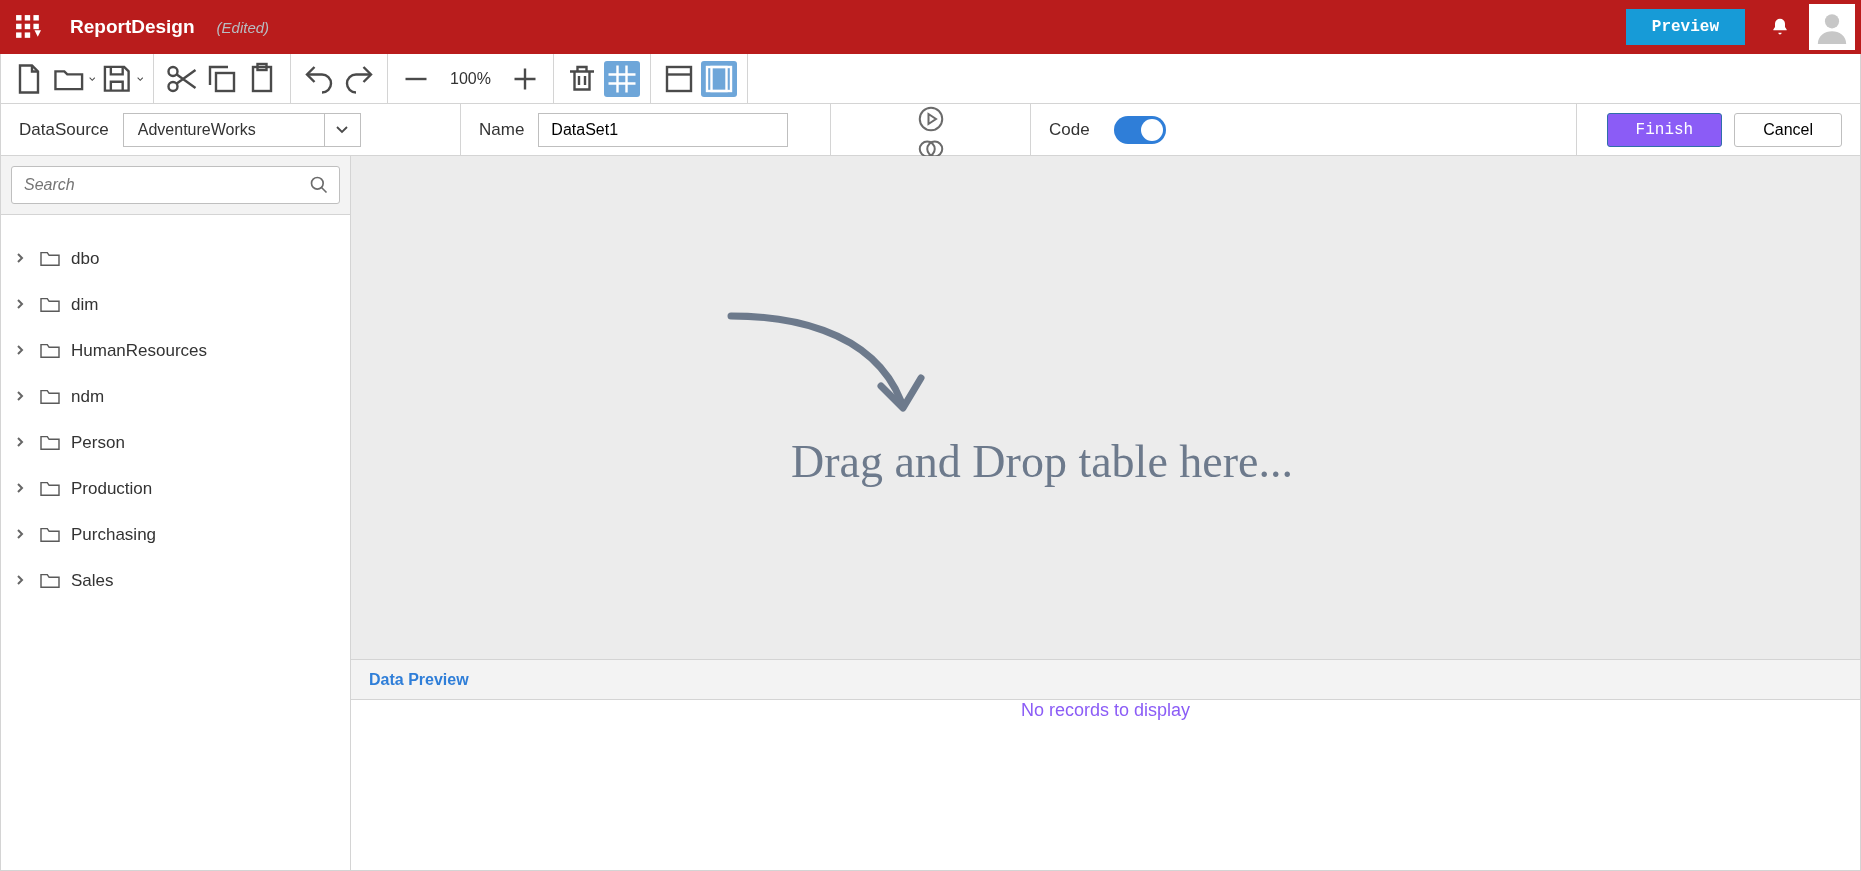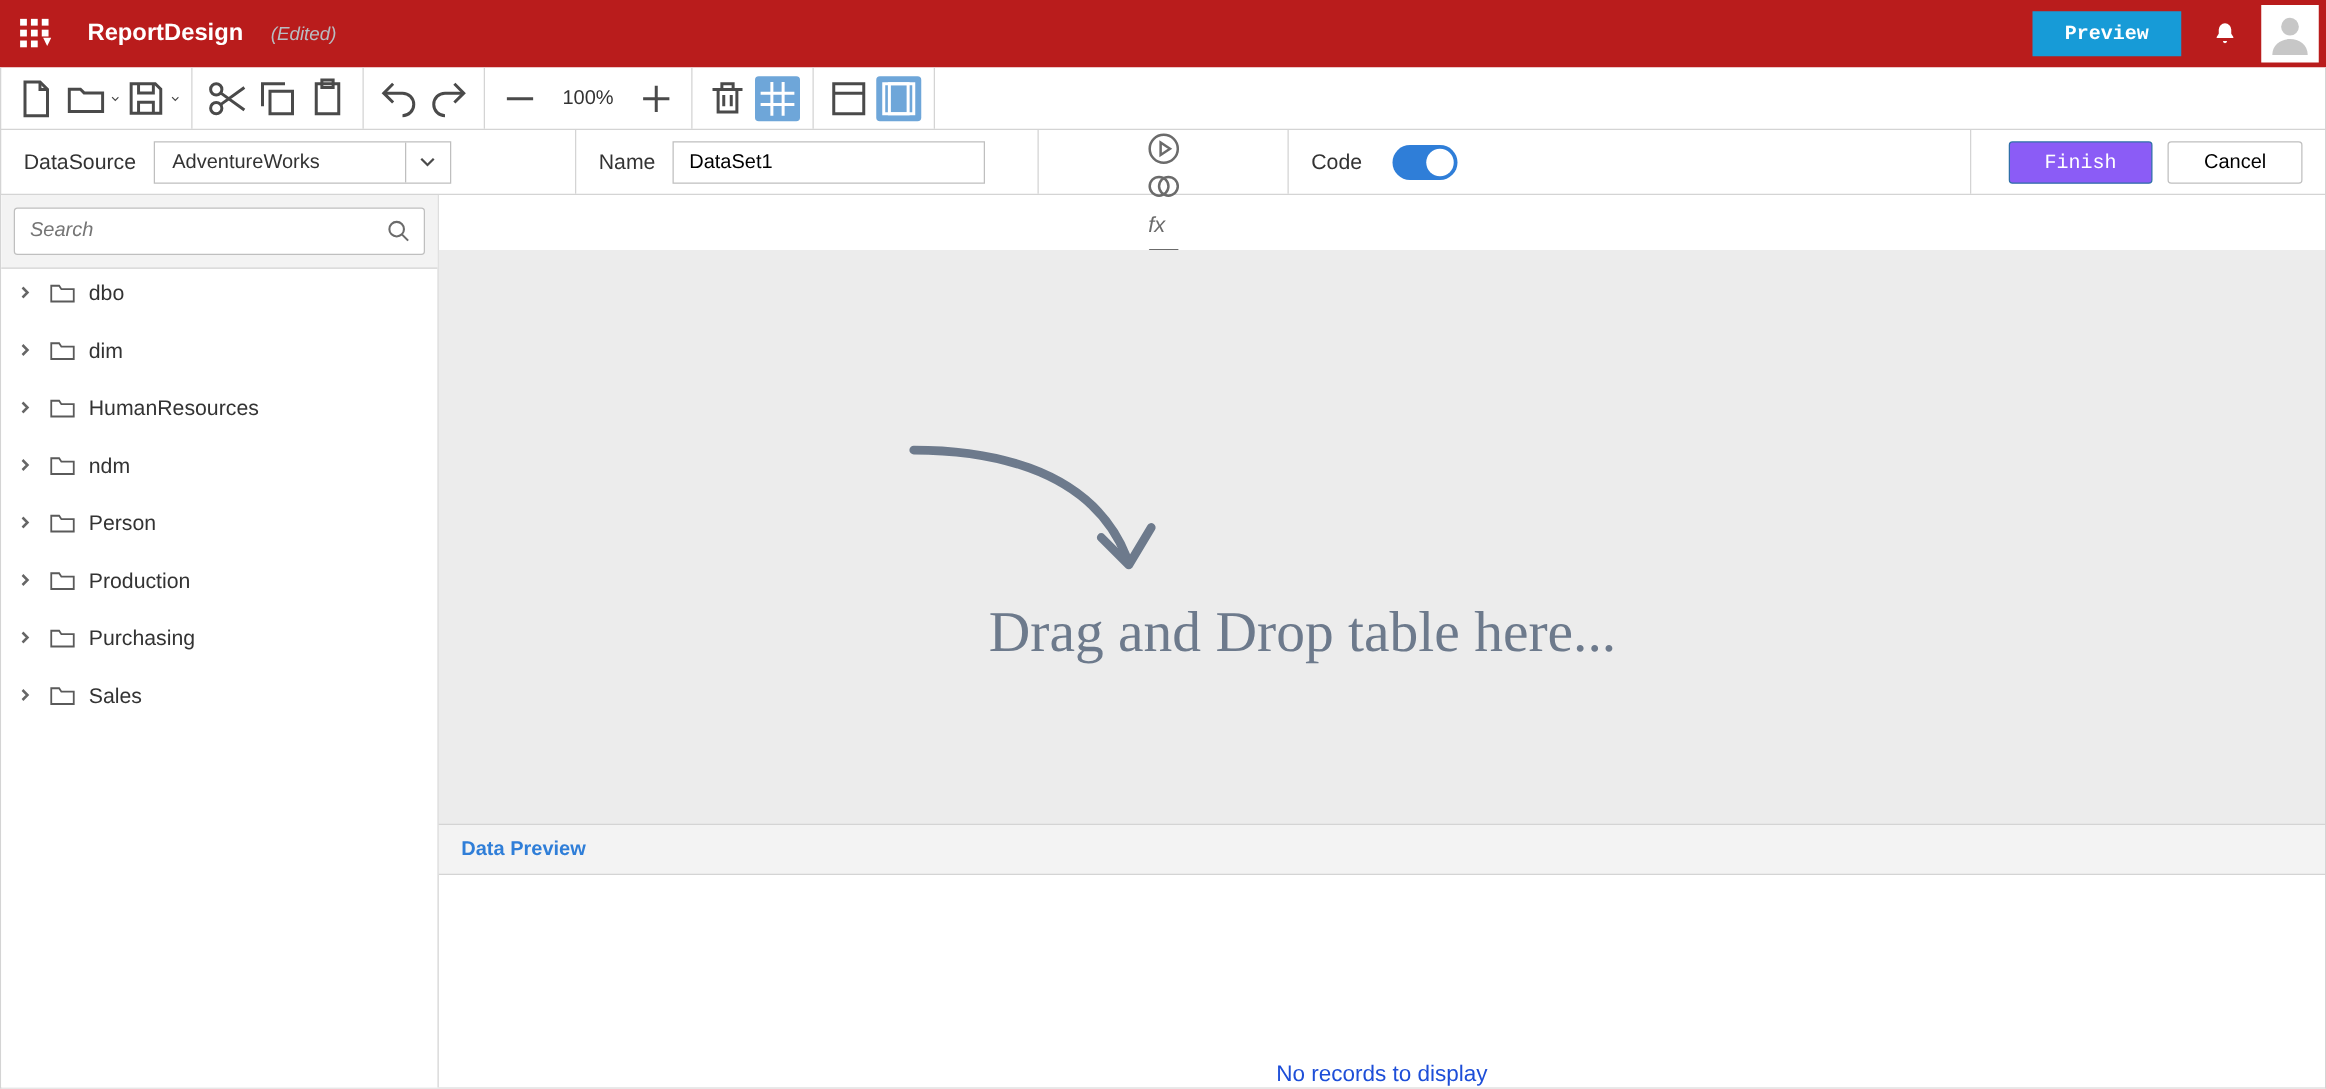--- a/index.html
+++ b/index.html
@@ -128,20 +128,21 @@
     display:flex;
     height: calc(871px - 54px - 50px - 52px);
     border:1px solid #d4d4d4;
     border-top:none;
   }
   .sidebar {
     width: 350px;
     border-right:1px solid #d4d4d4;
     display:flex;flex-direction:column;
     background:#fff;
+    gap:24px;
   }
   .search-wrap {
     padding:10px;
     border-bottom:1px solid #d4d4d4;
     background:#f3f3f3;
   }
   .search-box {
     border:1px solid #bfbfbf; border-radius:3px; height:38px;
     display:flex;align-items:center; padding:0 10px; background:#fff;
   }
@@ -156,21 +157,21 @@
     padding-left:10px; cursor:pointer; font-size:17px; color:#333;
   }
   .tree-item .expander {
     width:18px;height:18px;display:flex;align-items:center;justify-content:center;margin-right:10px;
   }
   .tree-item .expander svg { stroke:#666; fill:none; stroke-width:2; }
   .tree-item .folder { margin-right:10px; }
   .tree-item .folder svg { stroke:#5a5a5a; fill:none; stroke-width:1.6; width:22px;height:18px; }
 
   .canvas-col {
-    flex:1; display:flex; flex-direction:column;margin-top:44px;
+    flex:1; display:flex; flex-direction:column;
   }
   .canvas {
     flex:1; background:#ececec; position:relative;
     border-bottom:1px solid #d4d4d4;
   }
   .drag-hint {
     position:absolute; left:370px; top:140px;
     width:900px;
   }
   .drag-hint svg.arrow { width:220px; height:130px; }
@@ -179,22 +180,22 @@
     font-size:46px; color:#6d7a8c; margin-top:6px; margin-left:70px;
     white-space:nowrap;
   }
 
   .preview-head {
     height:40px; background:#f3f3f3; border-bottom:1px solid #d4d4d4;
     display:flex;align-items:center; padding-left:18px;
     color:#2f7ed8; font-size:16px; font-weight:600;
   }
   .preview-body {
-    height:170px; display:flex;align-items:flex-end;justify-content:center;
-    color:#1d4ed8; font-size:18px;
+    height:170px; display:flex;align-items:flex-start;justify-content:center;
+    color:#8b5cf6; font-size:18px;
   }
 </style>
 </head>
 <body>
 
 <div class="topbar">
   <div class="app-launcher">
     <svg viewBox="0 0 24 24">
       <g fill="#fff">
         <rect x="1" y="1" width="5" height="5"></rect>

